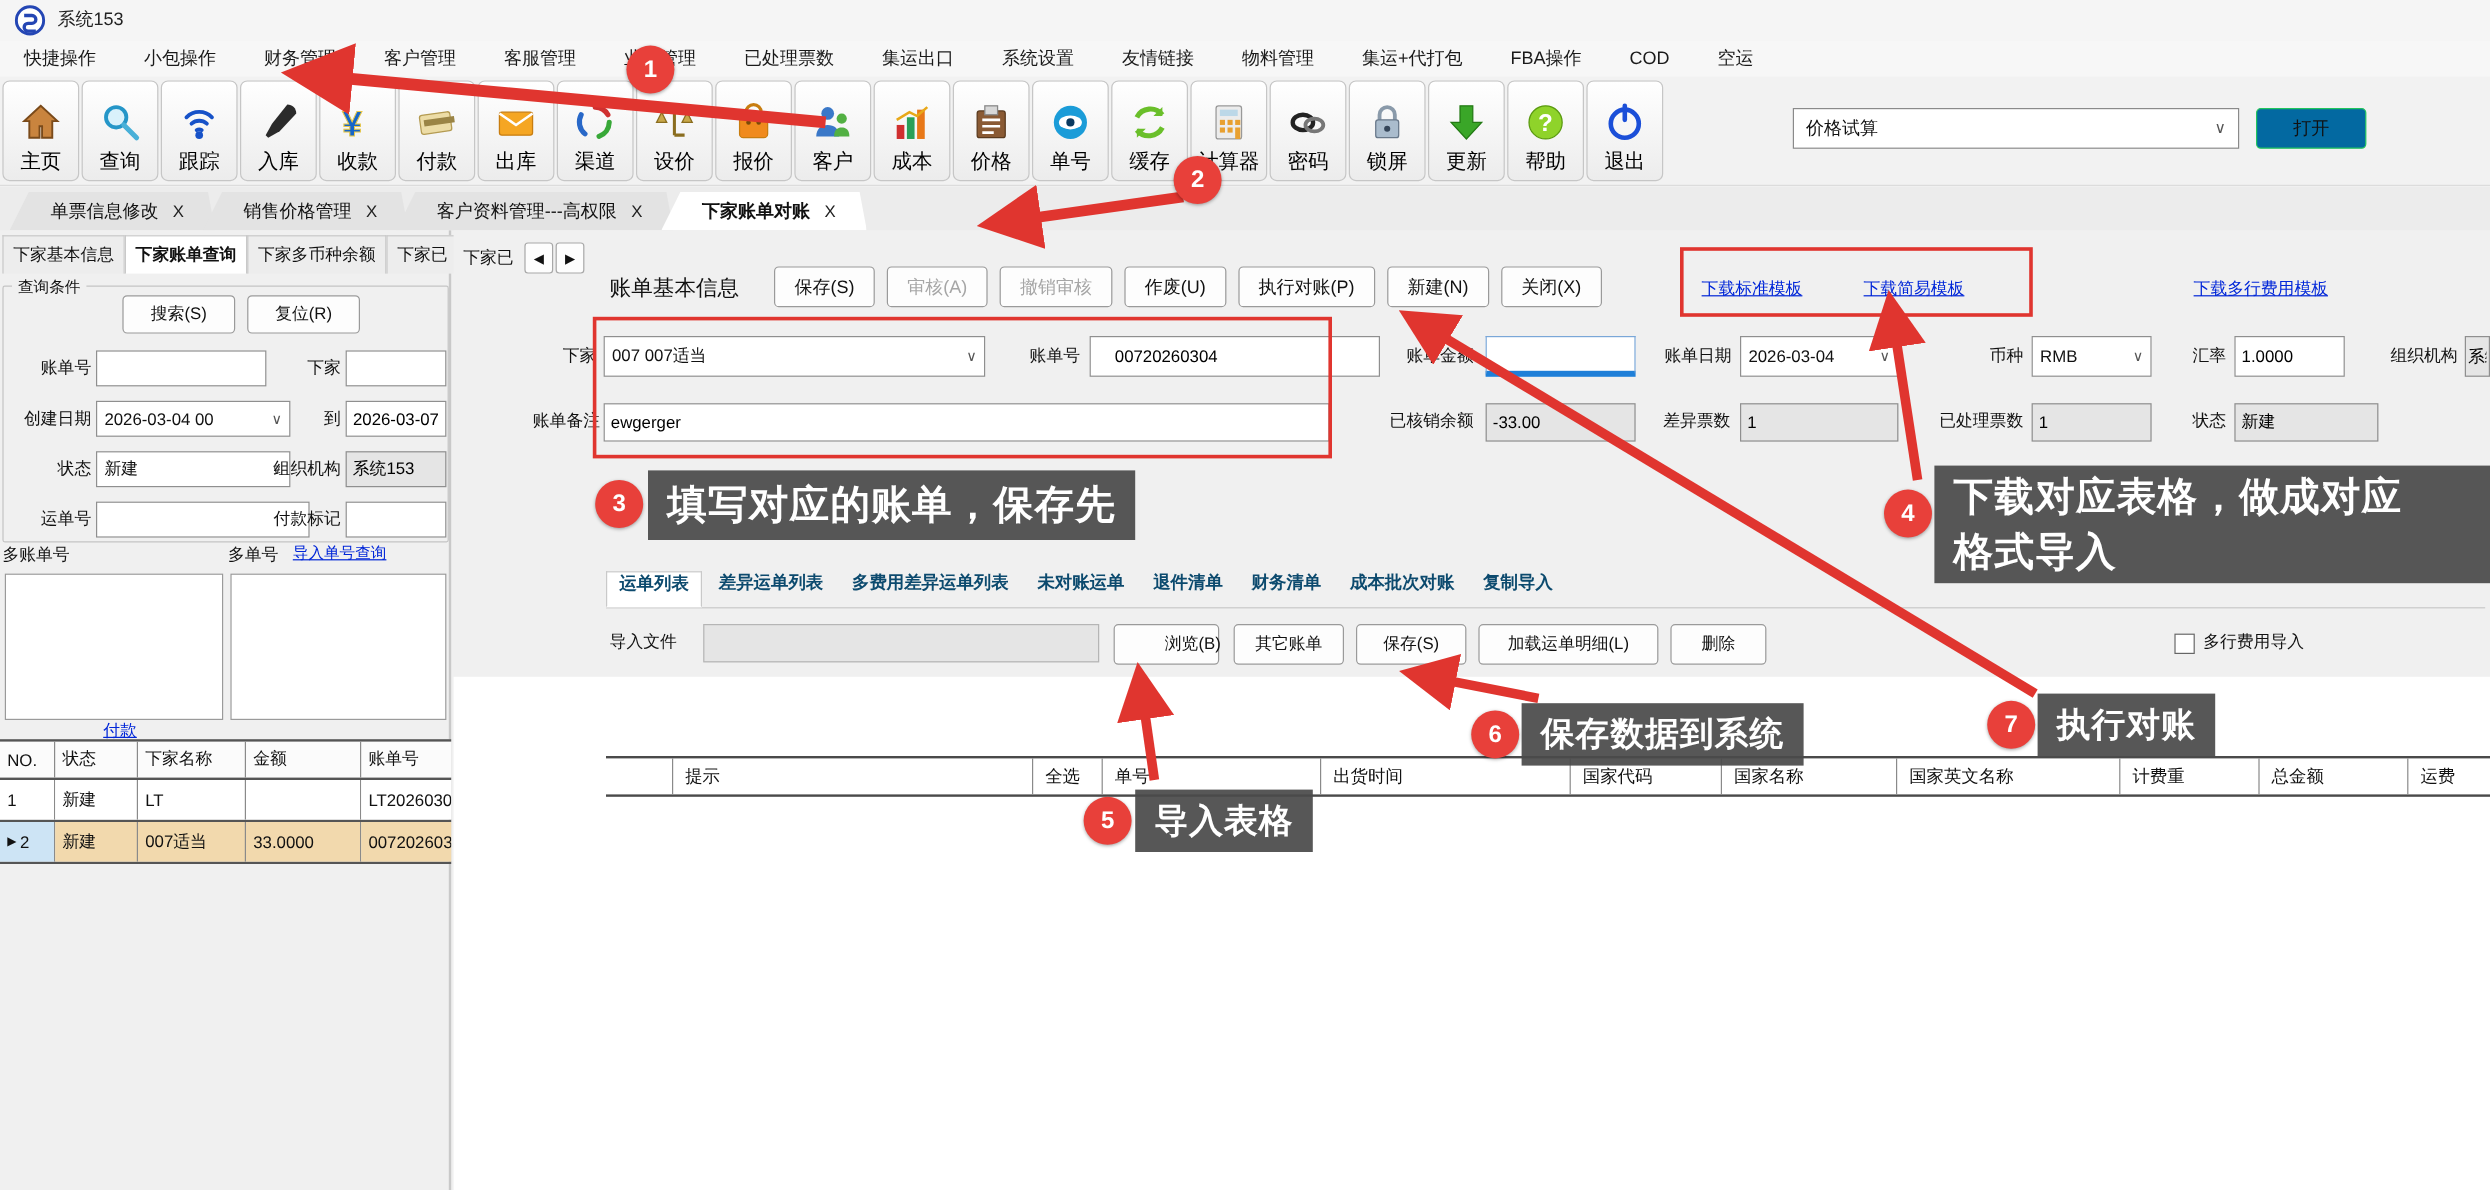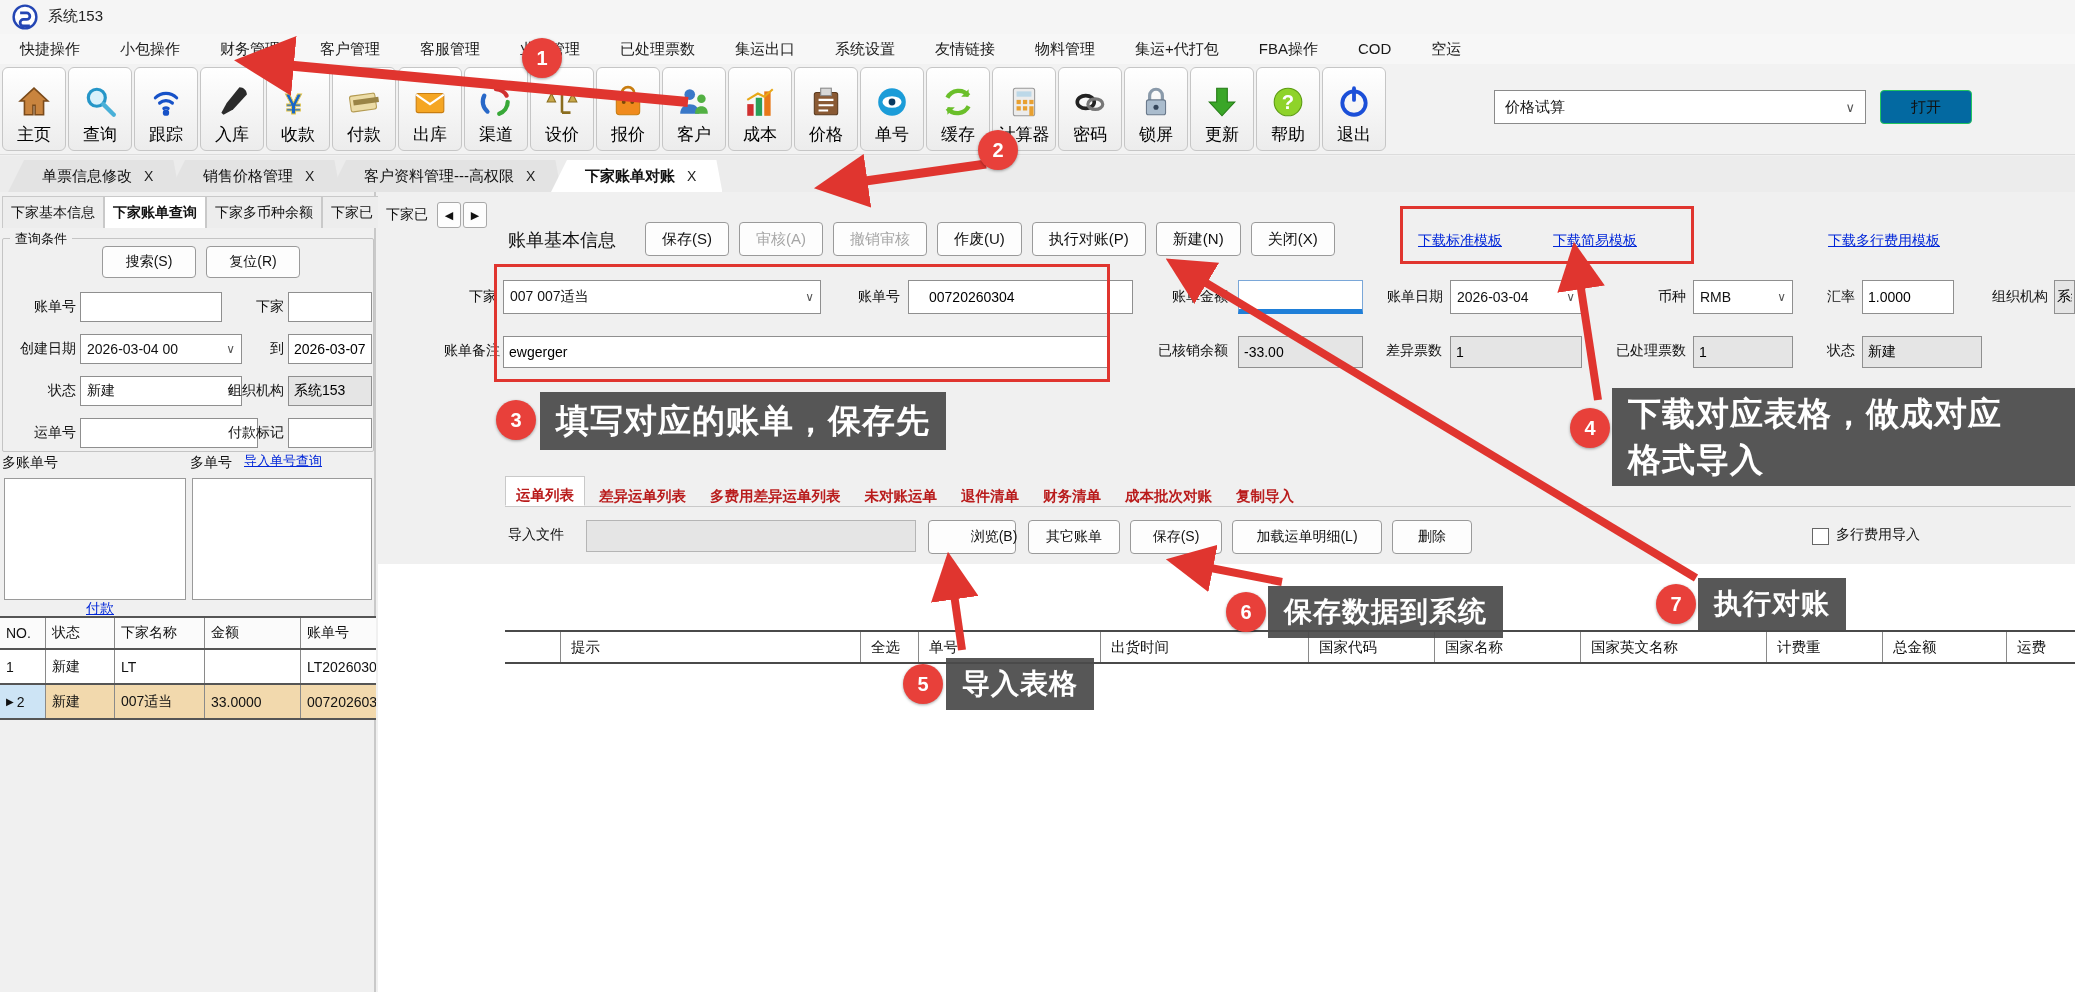--- a/index.html
+++ b/index.html
@@ -87,22 +87,22 @@
   .mini-btn { position:absolute; width:24px; height:26px; background:#fdfdfd; border:1px solid #a8a8a8;
               border-radius:3px; font-size:11px; display:flex; align-items:center; justify-content:center; cursor:pointer; }
 
   #action-row { position:absolute; left:267px; top:30px; display:flex; gap:10px; }
   #action-row .btn { height:34px; padding:0 16px; font-size:15px; border-radius:4px; }
 
   .sublabel { position:absolute; font-size:14px; white-space:nowrap; }
 
   #subtabs { position:absolute; left:127px; top:284px; display:flex; gap:4px; border-bottom:1px solid #c9c9c9;
              width:1566px; }
-  .stab { height:30px; padding:0 10px; display:flex; align-items:flex-end; font-size:14.5px; font-weight:bold;
-          cursor:pointer; color:#b91c1c; }
+  .stab { height:30px; padding:0 10px; display:flex; align-items:flex-start; font-size:14.5px; font-weight:bold;
+          cursor:pointer; color:#0c4a6e; }
   .stab.active { background:#fff; border:1px solid #c9c9c9; border-bottom:1px solid #fff; }
 
   #main-table-header { position:absolute; left:127px; top:438px; width:1570px; display:flex;
                        border-top:2px solid #4a4a4a; border-bottom:2px solid #4a4a4a; background:#fff; }
   .mt-cell { height:30px; display:flex; align-items:center; padding-left:10px; font-size:14.5px;
              border-right:1px solid #8a8a8a; overflow:hidden; white-space:nowrap; }
   .mt-cell:nth-child(1){ width:56px; }
   .mt-cell:nth-child(2){ width:300px; }
   .mt-cell:nth-child(3){ width:58px; }
   .mt-cell:nth-child(4){ width:182px; }
@@ -515,21 +515,21 @@
   <span class="link abs" style="left:1040px; top:40px;">下载标准模板</span>
   <span class="link abs" style="left:1175px; top:40px;">下载简易模板</span>
   <span class="link abs" style="left:1450px; top:40px;">下载多行费用模板</span>
 
   <div class="fldlabel" style="left:67px; top:96px; width:52px;">下家</div>
   <div class="combo" style="left:125px; top:88px; width:318px; height:34px;">
     <span>007 007适当</span>
     <span class="arrow">∨</span>
   </div>
   <div class="fldlabel" style="left:460px; top:96px; width:62px;">账单号</div>
-  <input class="fld" style="left: 530px; top: 88px; width: 225px; height: 34px; padding-left: 20px;" value="00720260304">
+  <input class="fld" style="left: 530px; top: 88px; width: 242px; height: 34px; padding-left: 20px;" value="00720260304">
   <div class="fldlabel" style="left:770px; top:96px; width:80px;">账单金额</div>
   <input class="fld focus-blue" style="left: 860px; top: 88px; width: 125px; height: 34px;" value="">
   <div class="fldlabel" style="left:987px; top:96px; width:78px;">账单日期</div>
   <div class="combo" style="left:1072px; top:88px; width:132px; height:34px;">
     <span>2026-03-04</span>
     <span class="arrow">∨</span>
   </div>
   <div class="fldlabel" style="left:1264px; top:96px; width:44px;">币种</div>
   <div class="combo" style="left:1315px; top:88px; width:100px; height:34px;">
     <span>RMB</span>

